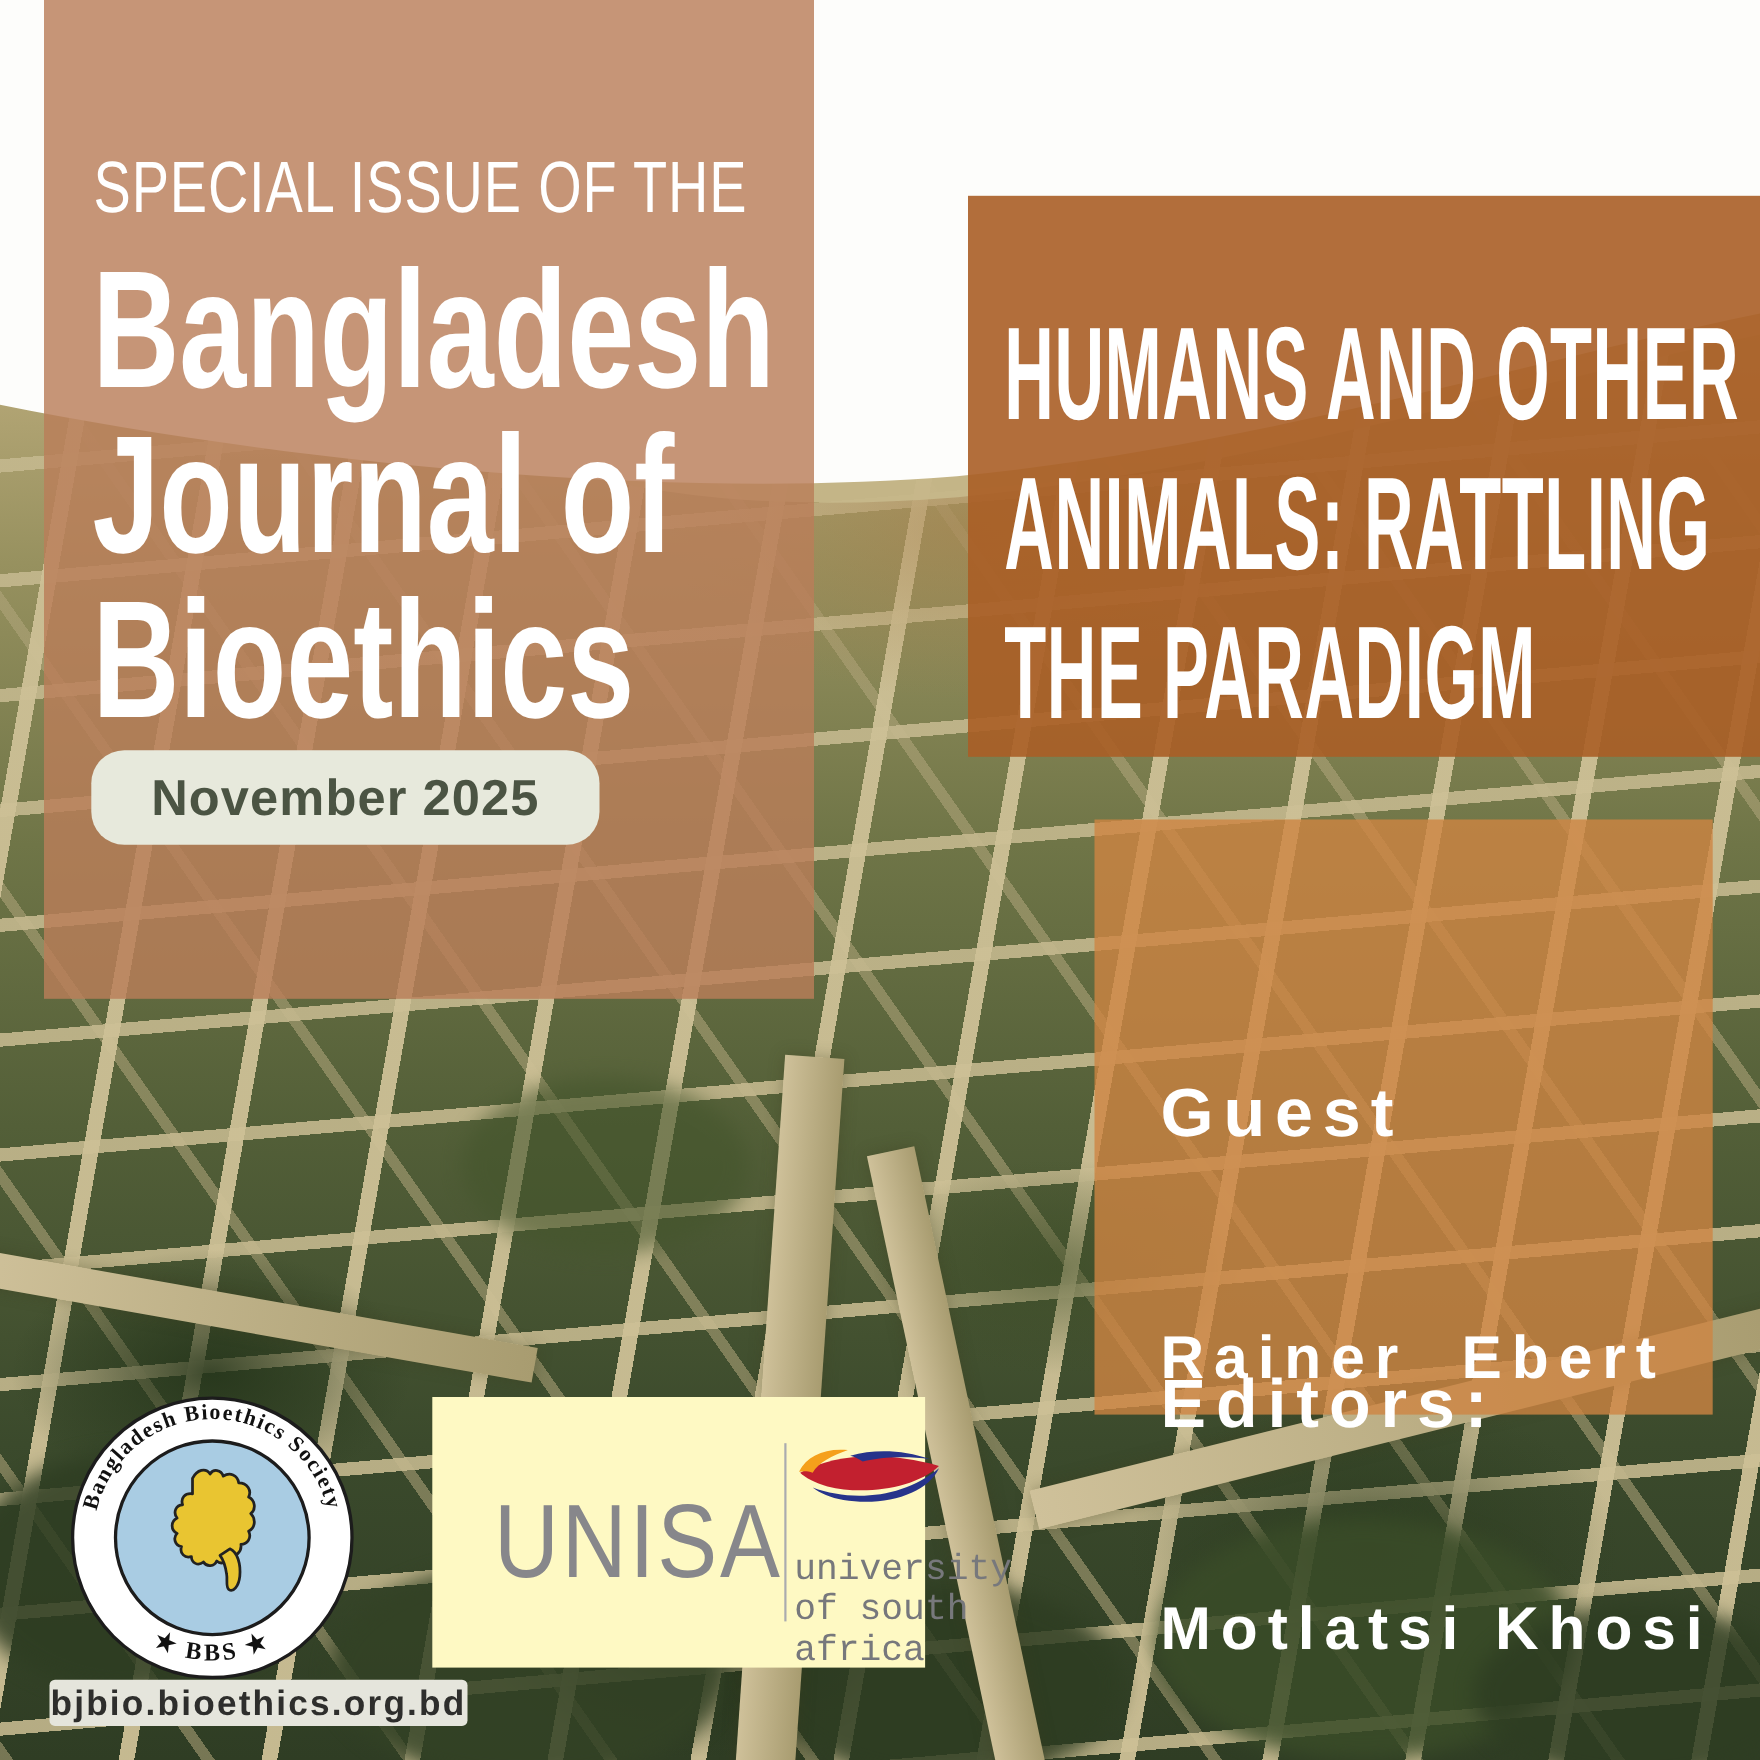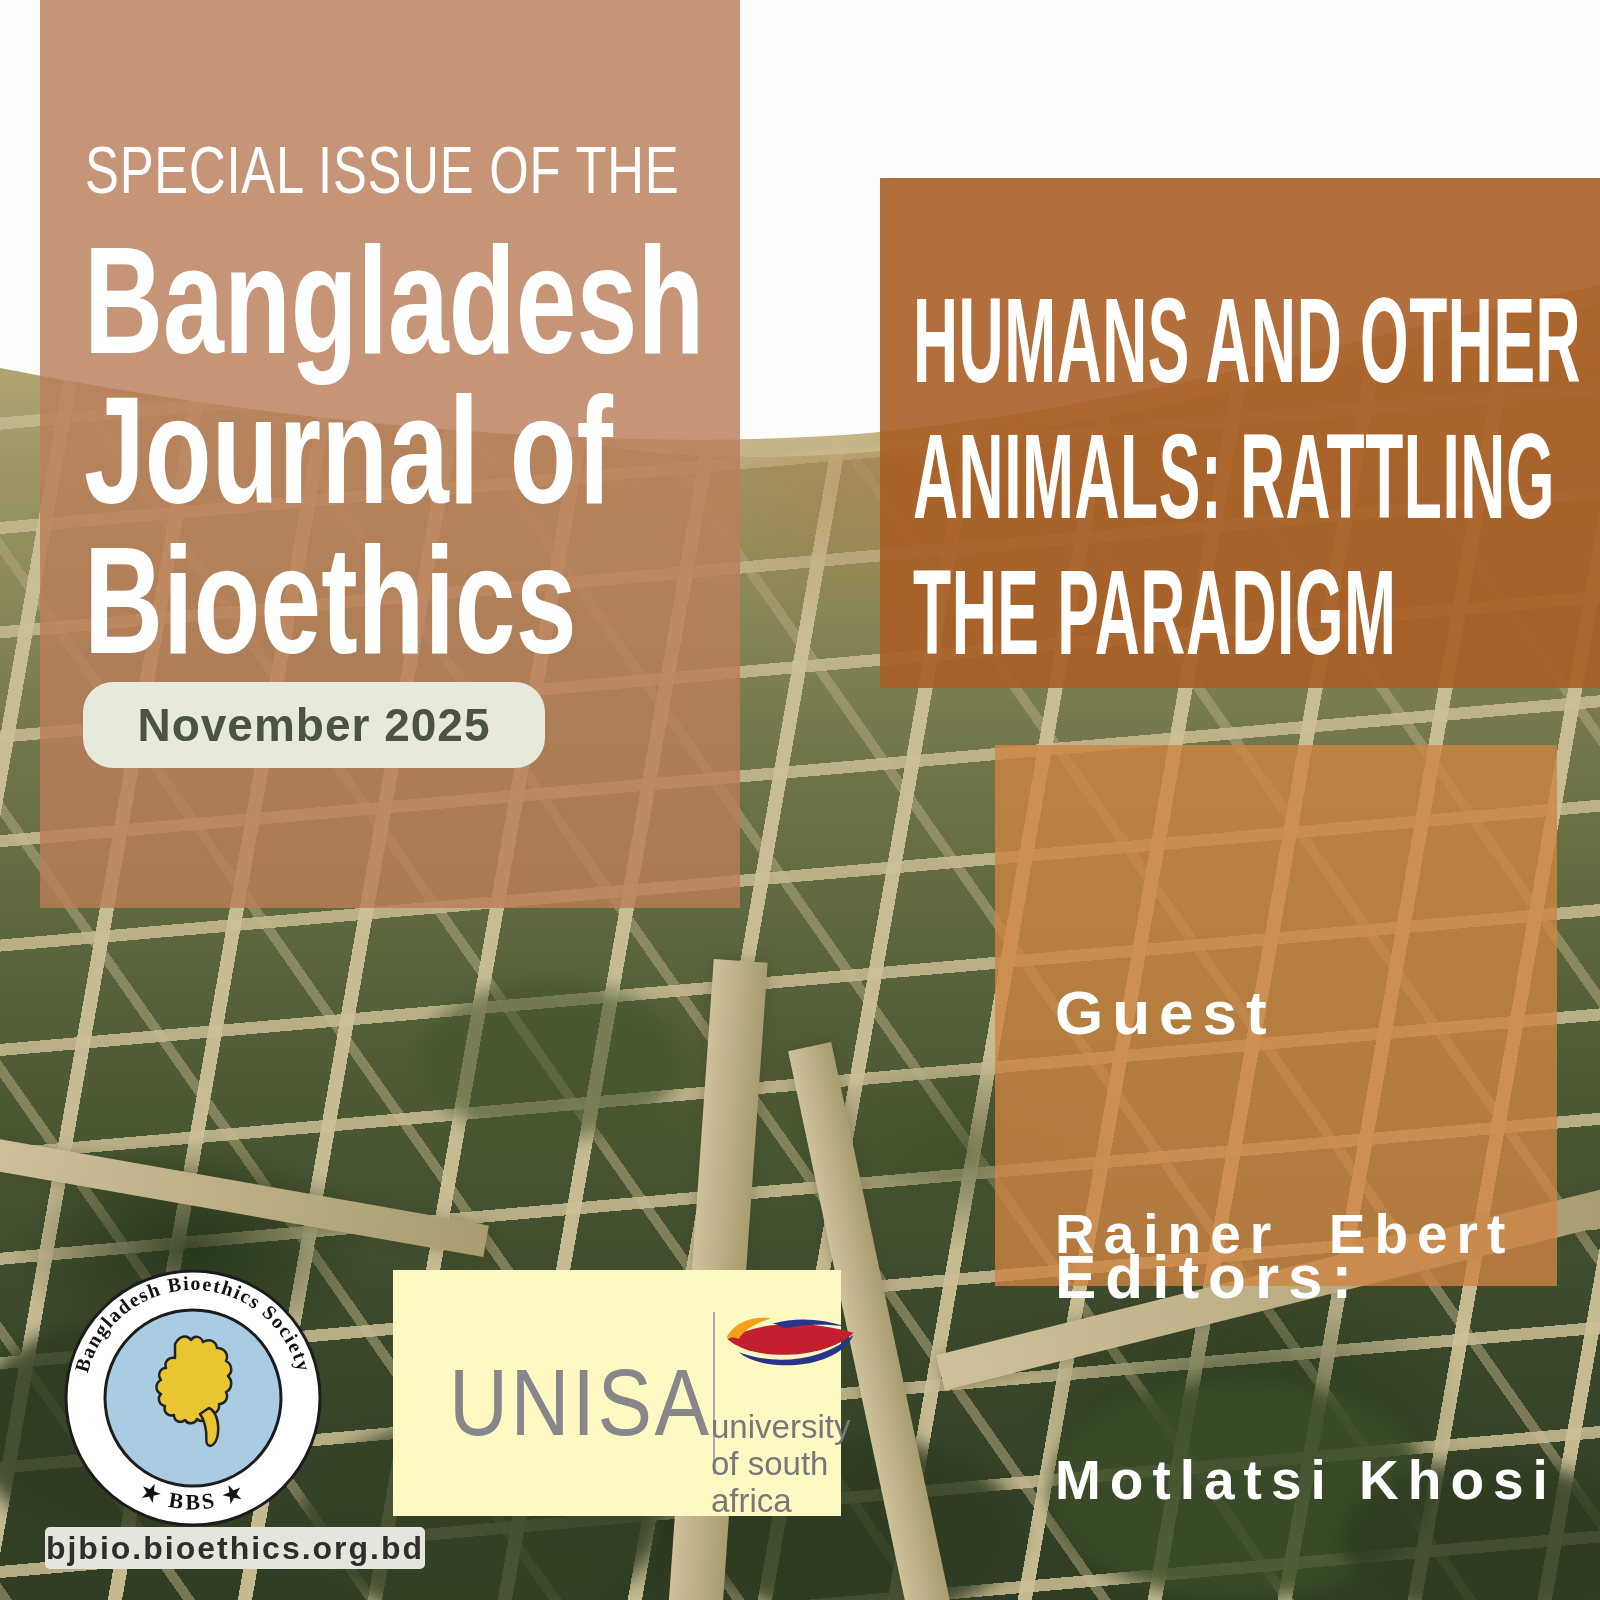--- a/index.html
+++ b/index.html
@@ -42,22 +42,22 @@
   .guest-heading{position:absolute;left:60px;top:48px;font-size:62px;line-height:88px;font-weight:700;
     letter-spacing:9px;white-space:pre;margin:0;}
   .guest-names{position:absolute;left:60px;top:284px;font-size:55px;line-height:82px;font-weight:700;
     letter-spacing:9px;white-space:pre;}
   
   .unisa{position:absolute;left:393px;top:1250px;width:448px;height:246px;background:#fef9c3;margin-top:20px;}
   .unisa-wordmark{position:absolute;left:56px;top:85px;font-size:95px;line-height:95px;font-weight:400;
     color:var(--unisa_gray,#87878b);letter-spacing:3px;transform:scaleX(.86);transform-origin:left top;}
   .unisa-divider{position:absolute;left:320px;top:42px;width:2px;height:162px;background:#aaacaf;}
   .unisa-swoosh{position:absolute;left:330px;top:42px;}
-  .unisa-tagline{position:absolute;left:318px;top:138px;font-size:33px;line-height:37px;
-    color:var(--unisa_tagline,#77787c);}
+  .unisa-tagline{position:absolute;left:329px;top:138px;font-size:33px;line-height:37px;
+    color:var(--unisa_tagline,#77787c);font-family:Liberation Mono, monospace;}
   
   .bbs{position:absolute;left:63px;top:1268px;}
   
   .site-badge{position:absolute;left:45px;top:1527px;width:380px;height:42px;border-radius:5px;
     background:var(--site_bg,#e5e5dc);color:var(--site_text,#2e2e2c);
     font-size:32px;font-weight:700;line-height:42px;text-align:center;letter-spacing:2px;}
 </style>
 </head>
 <body>
 

